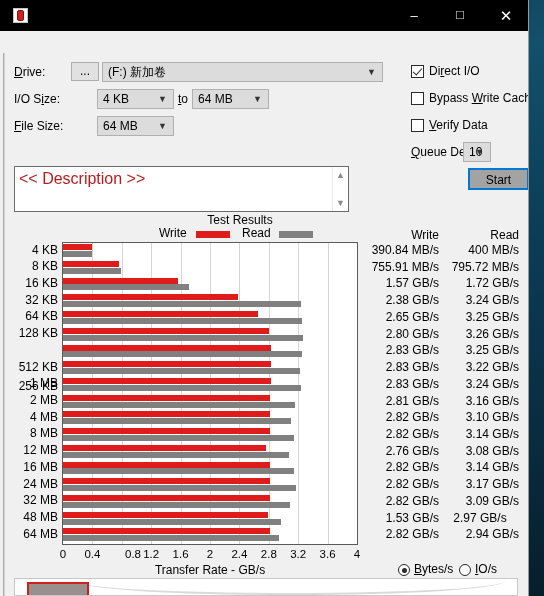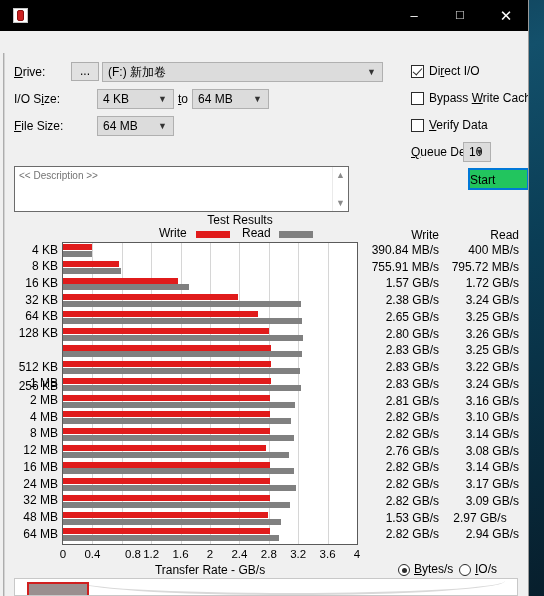--- a/index.html
+++ b/index.html
@@ -138,39 +138,40 @@
     content: "";
     position: absolute;
     left: 3px; top: 0px;
     width: 4px; height: 8px;
     border: solid #2b2b2b;
     border-width: 0 1.6px 1.6px 0;
     transform: rotate(42deg);
   }
   .startbtn {
     position: absolute;
-    background: #22c55e;
+    background: #a3a3a3;
     border: 2px solid #0078d7;
     box-sizing: border-box;
     font-size: 12px;
     color: #000;
+    text-align: center;
     line-height: 20px;
   }
 
   .descbox {
     position: absolute;
     left: 14px; top: 166px;
     width: 335px; height: 46px;
     background: #ffffff;
     border: 1px solid #6b6b6b;
     box-sizing: border-box;
   }
   .descbox .txt {
     position: absolute; left: 4px; top: 3px;
-    font-size: 10px; color: #737373;
+    font-size: 16px; color: #b91c1c;
   }
   .scroll {
     position: absolute; right: 0; top: 0;
     width: 15px; height: 44px;
     background: #ffffff;
     border-left: 1px solid #eaeaea;
   }
   .scroll .arr {
     position: absolute; left: 0; width: 15px; height: 14px;
     font-size: 9px; color: #8a8a8a; text-align: center; line-height: 14px;

